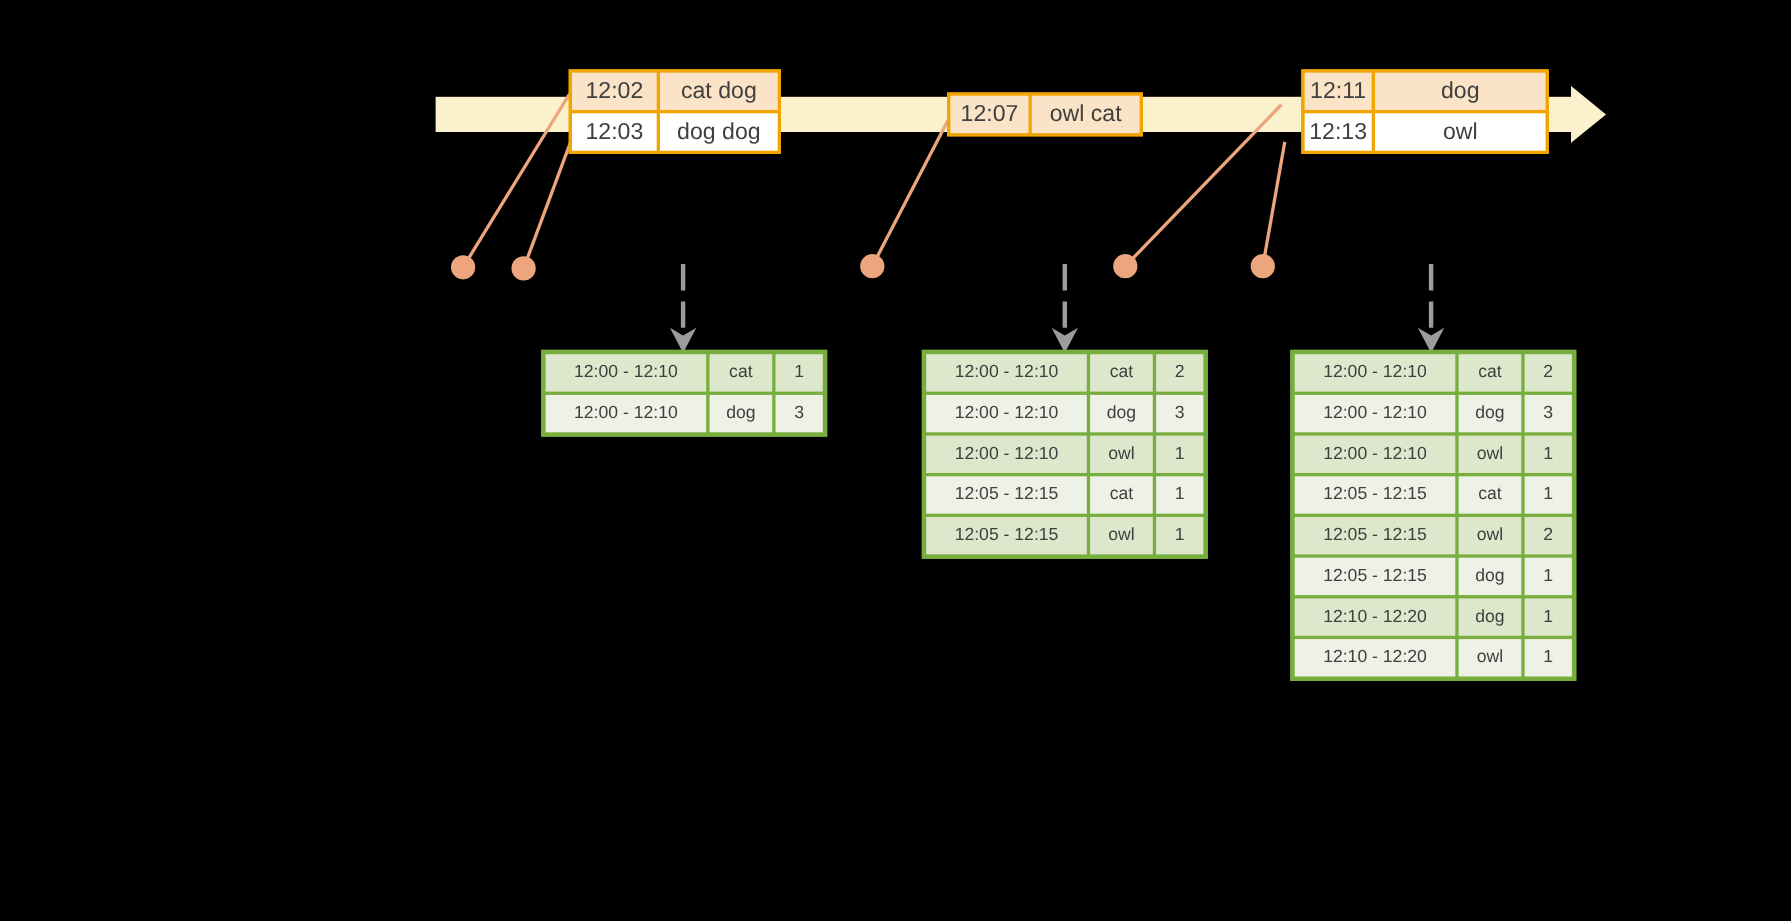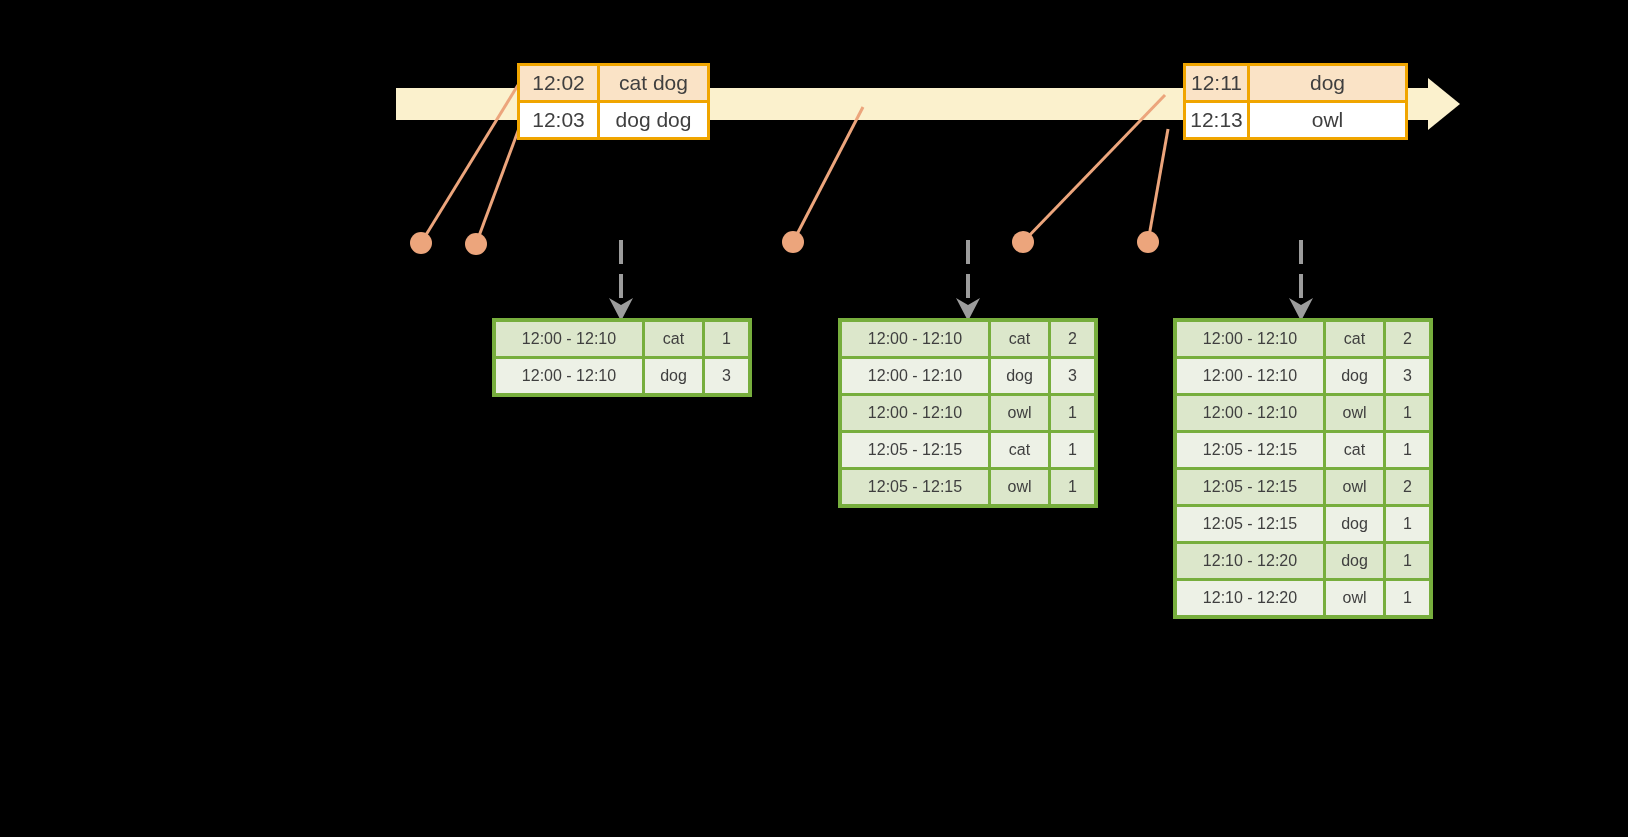--- a/index.html
+++ b/index.html
@@ -77,20 +77,24 @@
     </g>
   </svg>
 
   <div class="etable et1">
     <div class="ecell d">12:02</div>
     <div class="ecell d">cat dog</div>
     <div class="ecell">12:03</div>
     <div class="ecell">dog dog</div>
   </div>
 
+  <div class="etable et2">
+    <div class="ecell d">12:07</div>
+    <div class="ecell d">owl cat</div>
+  </div>
 
   <div class="etable et3">
     <div class="ecell d">12:11</div>
     <div class="ecell d">dog</div>
     <div class="ecell">12:13</div>
     <div class="ecell">owl</div>
   </div>
 
   <div class="rtable rt1">
     <div class="rcell d">12:00 - 12:10</div>

